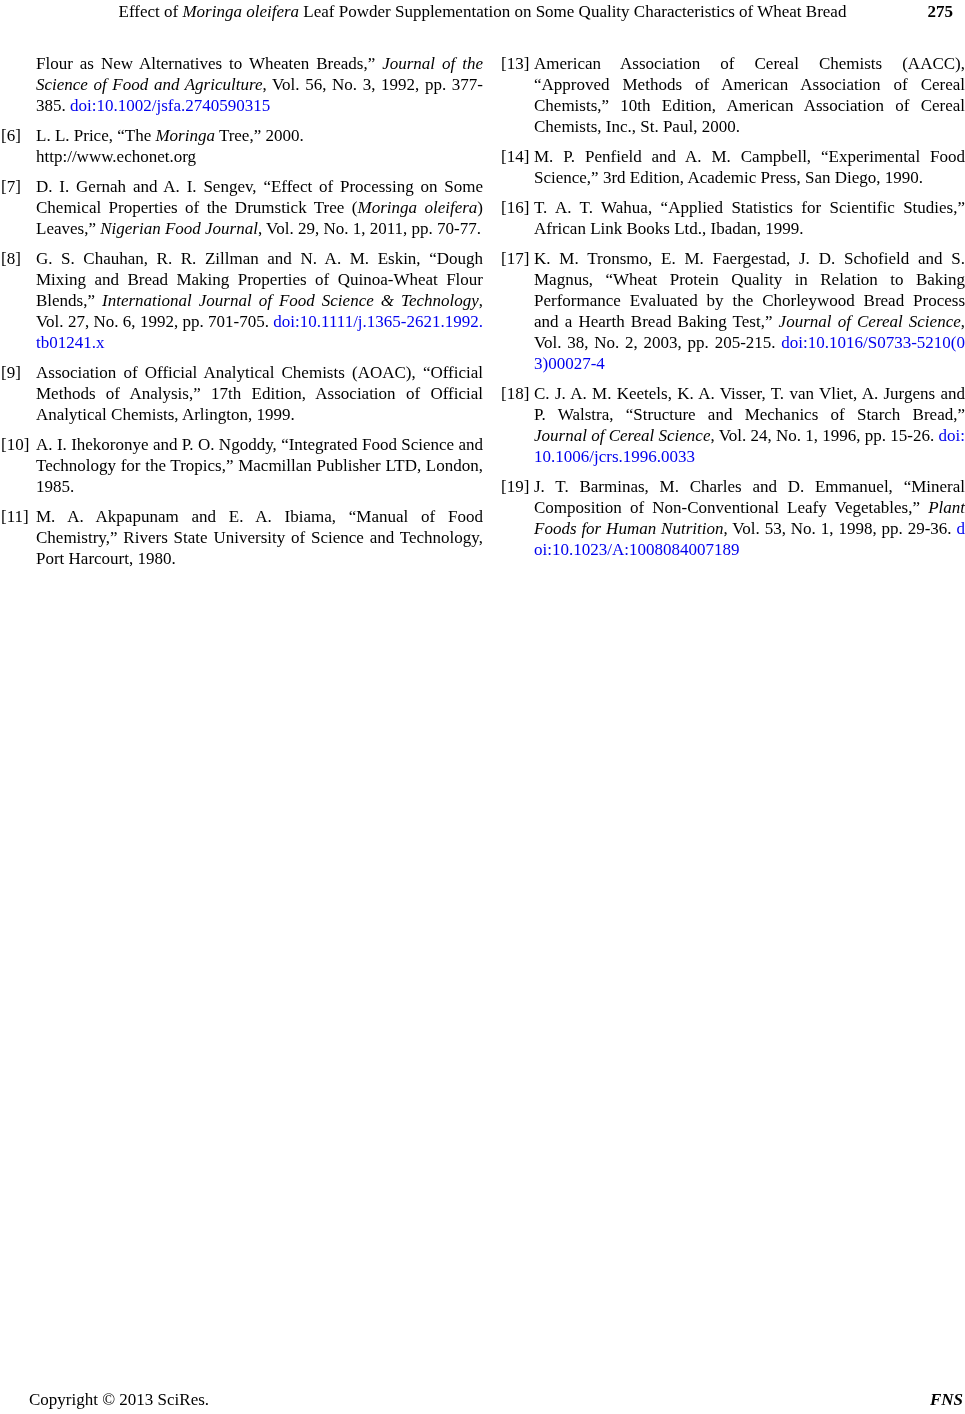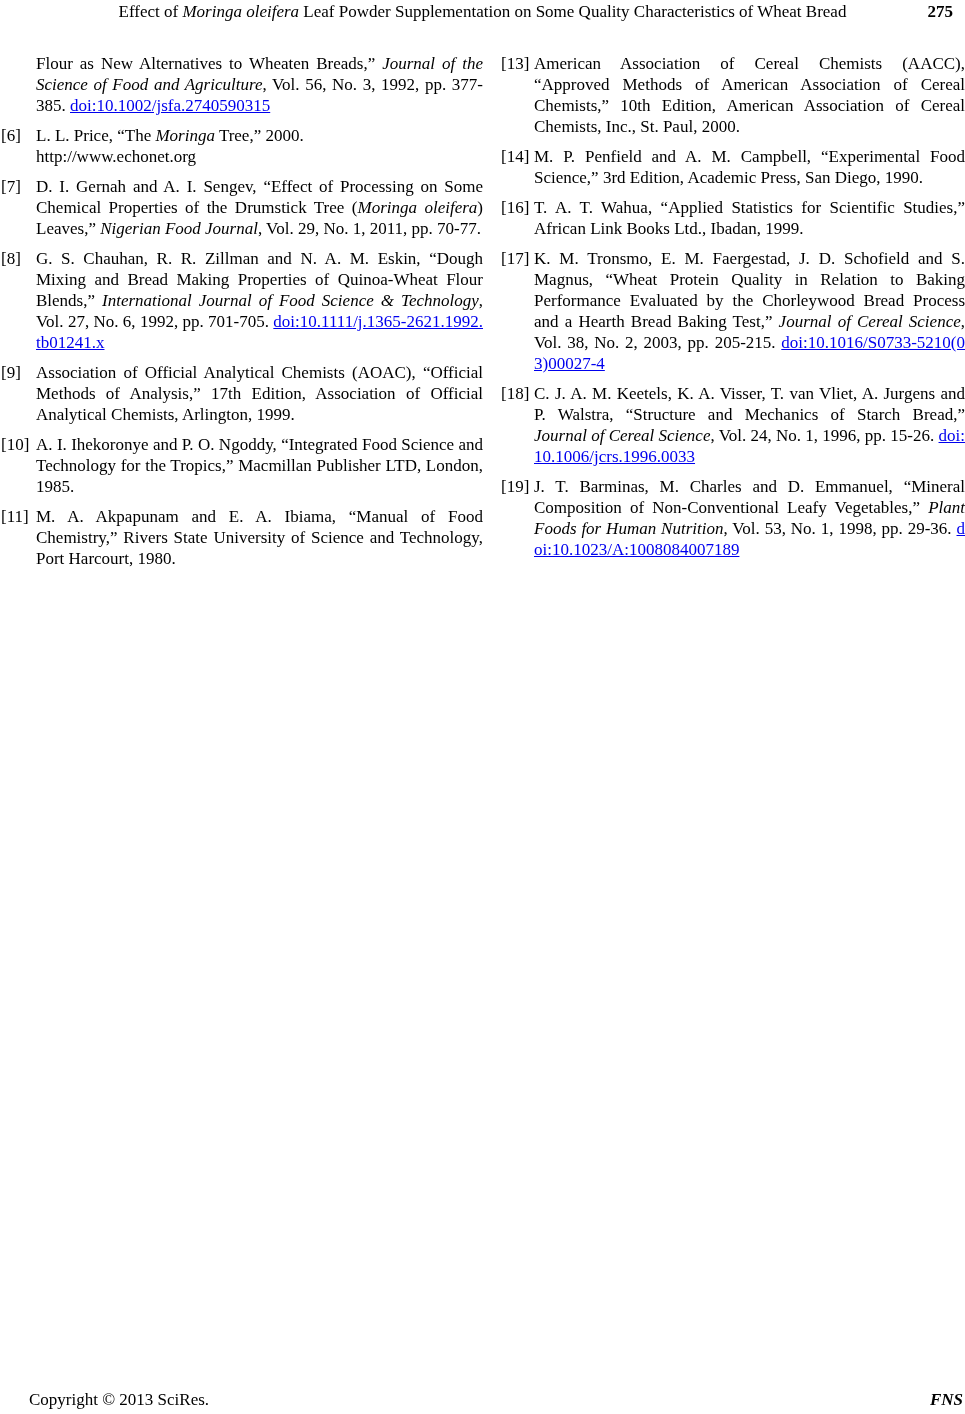--- a/index.html
+++ b/index.html
@@ -59,21 +59,20 @@
     flex: none;
     width: 35px;
   }
   .col-right .ref-label { width: 33px; }
   .ref-body {
     flex: 1;
     text-align: justify;
   }
   .doi {
     color: var(--link);
-    text-decoration: underline;
     cursor: pointer;
     word-break: break-all;
   }
   
   .footer {
     position: absolute;
     top: 1389px;
     left: 1px;
     right: 2px;
     display: flex;

